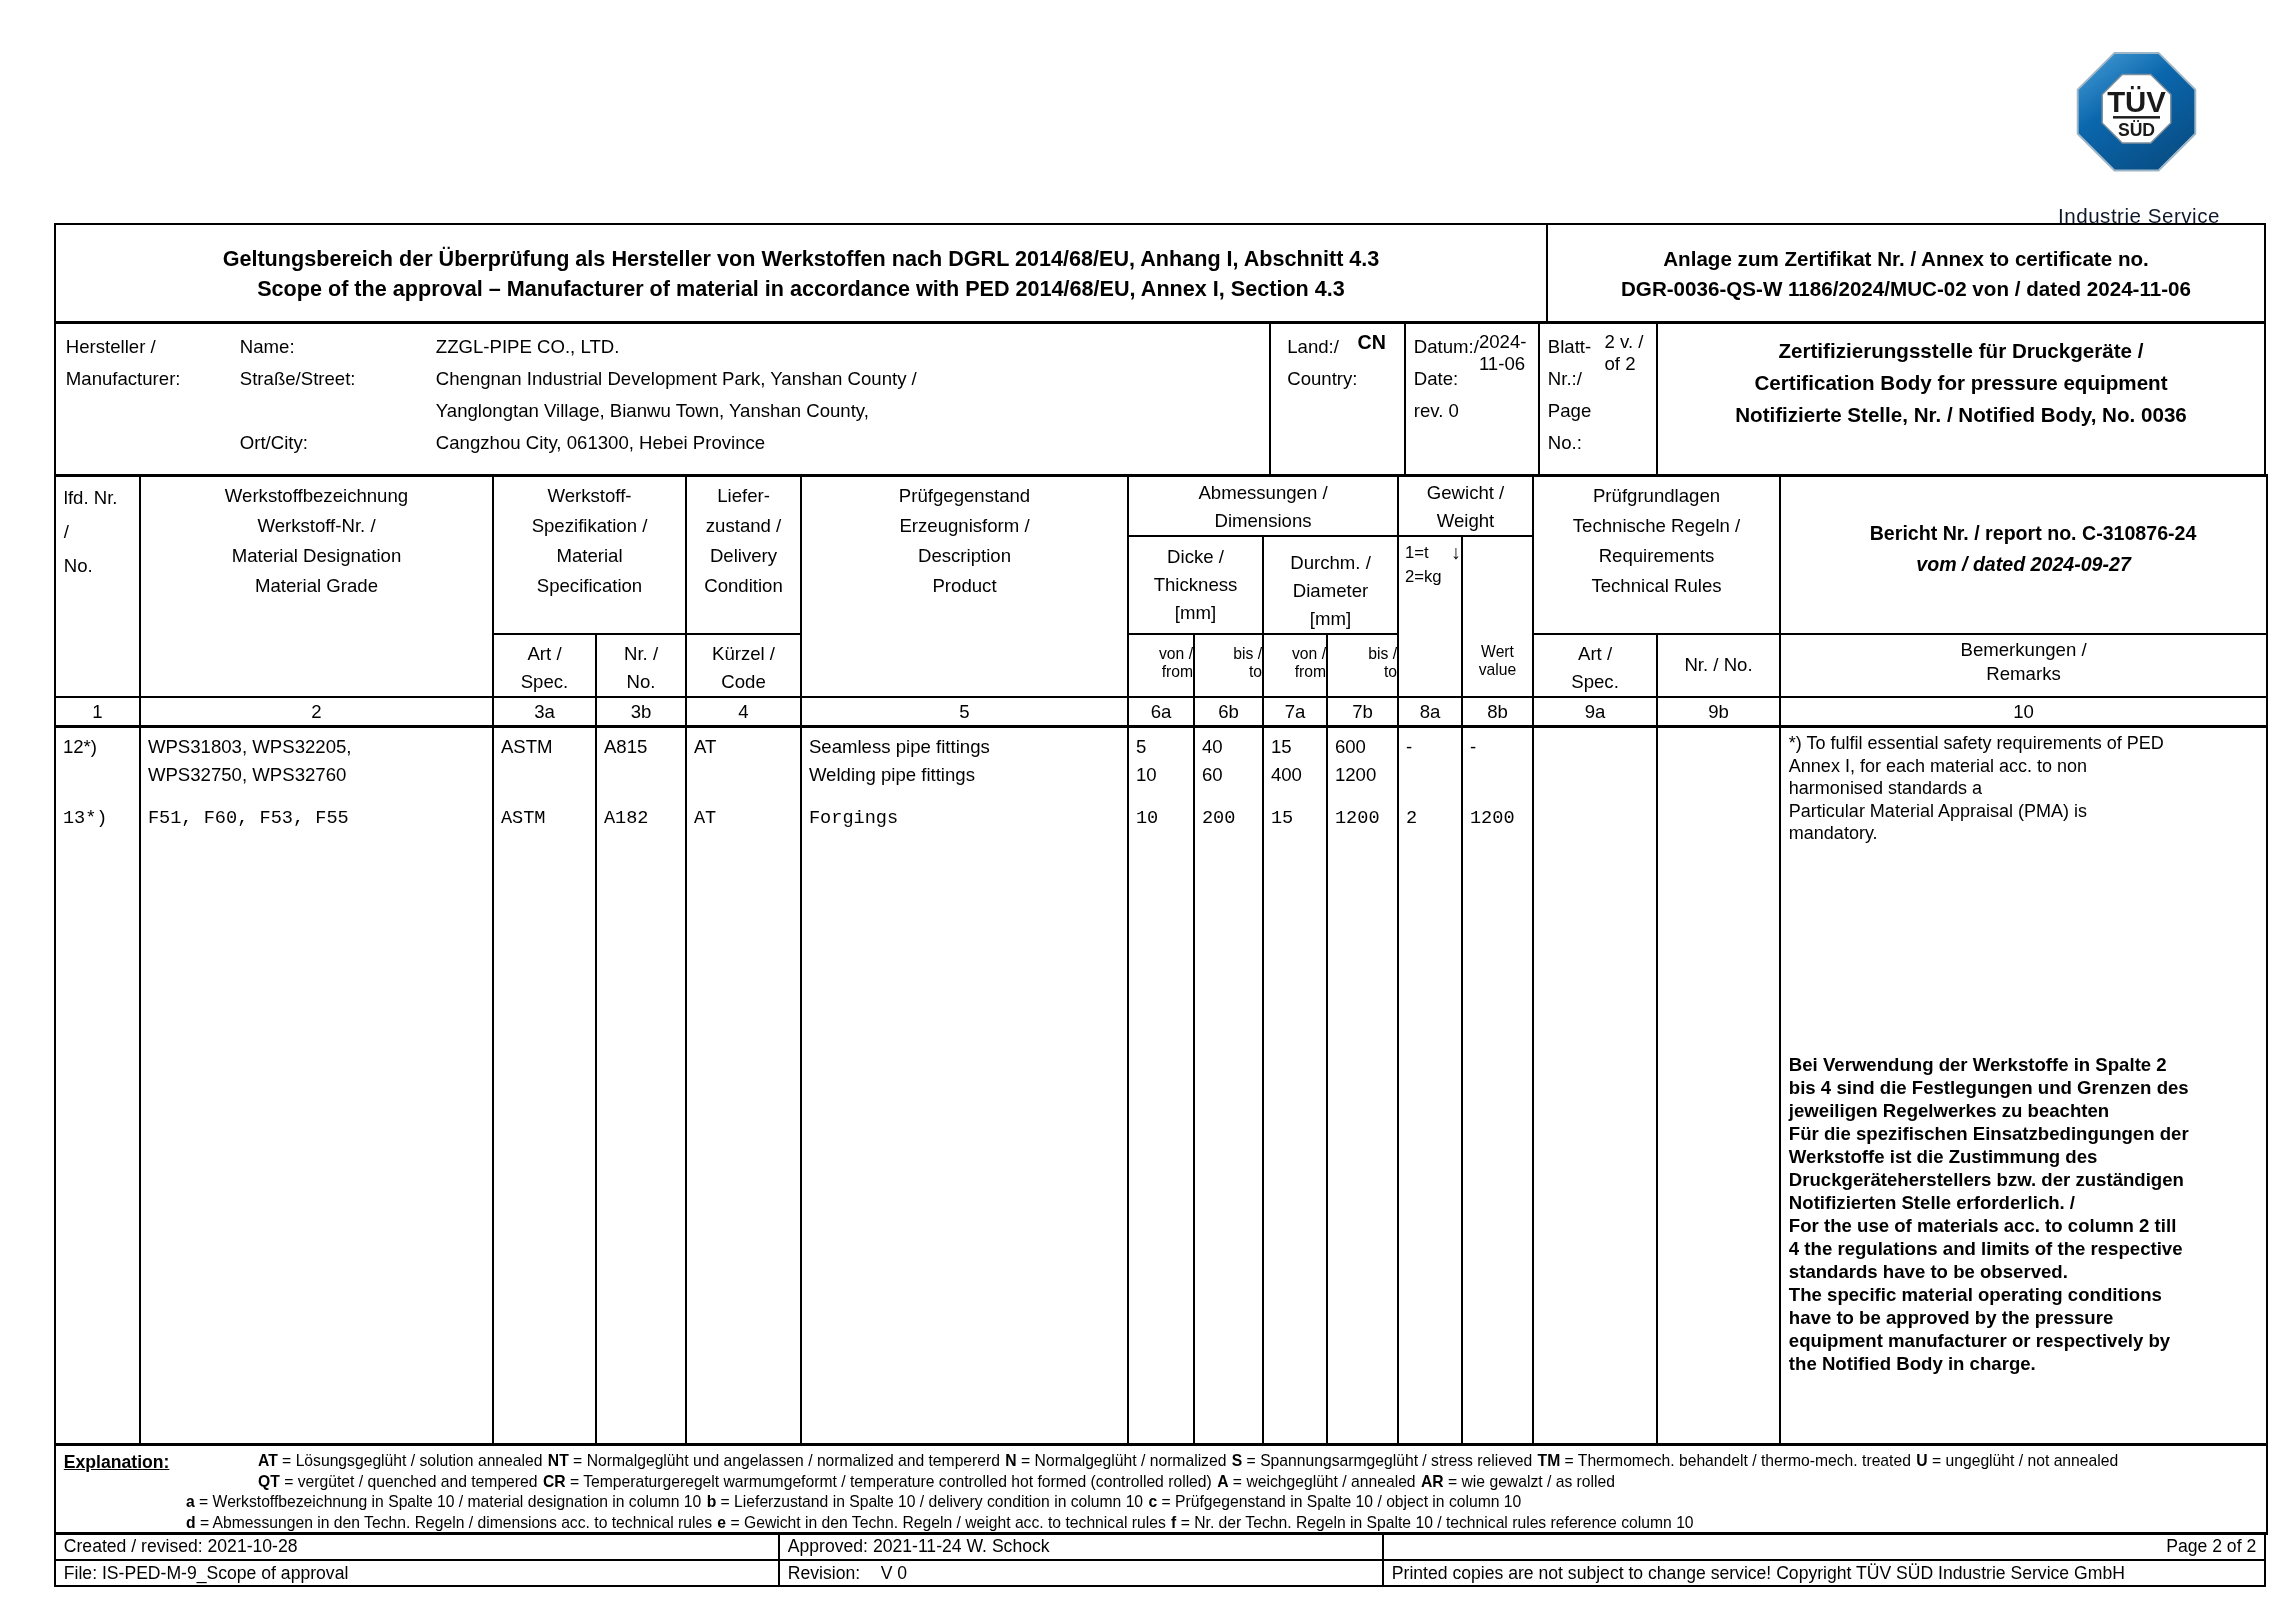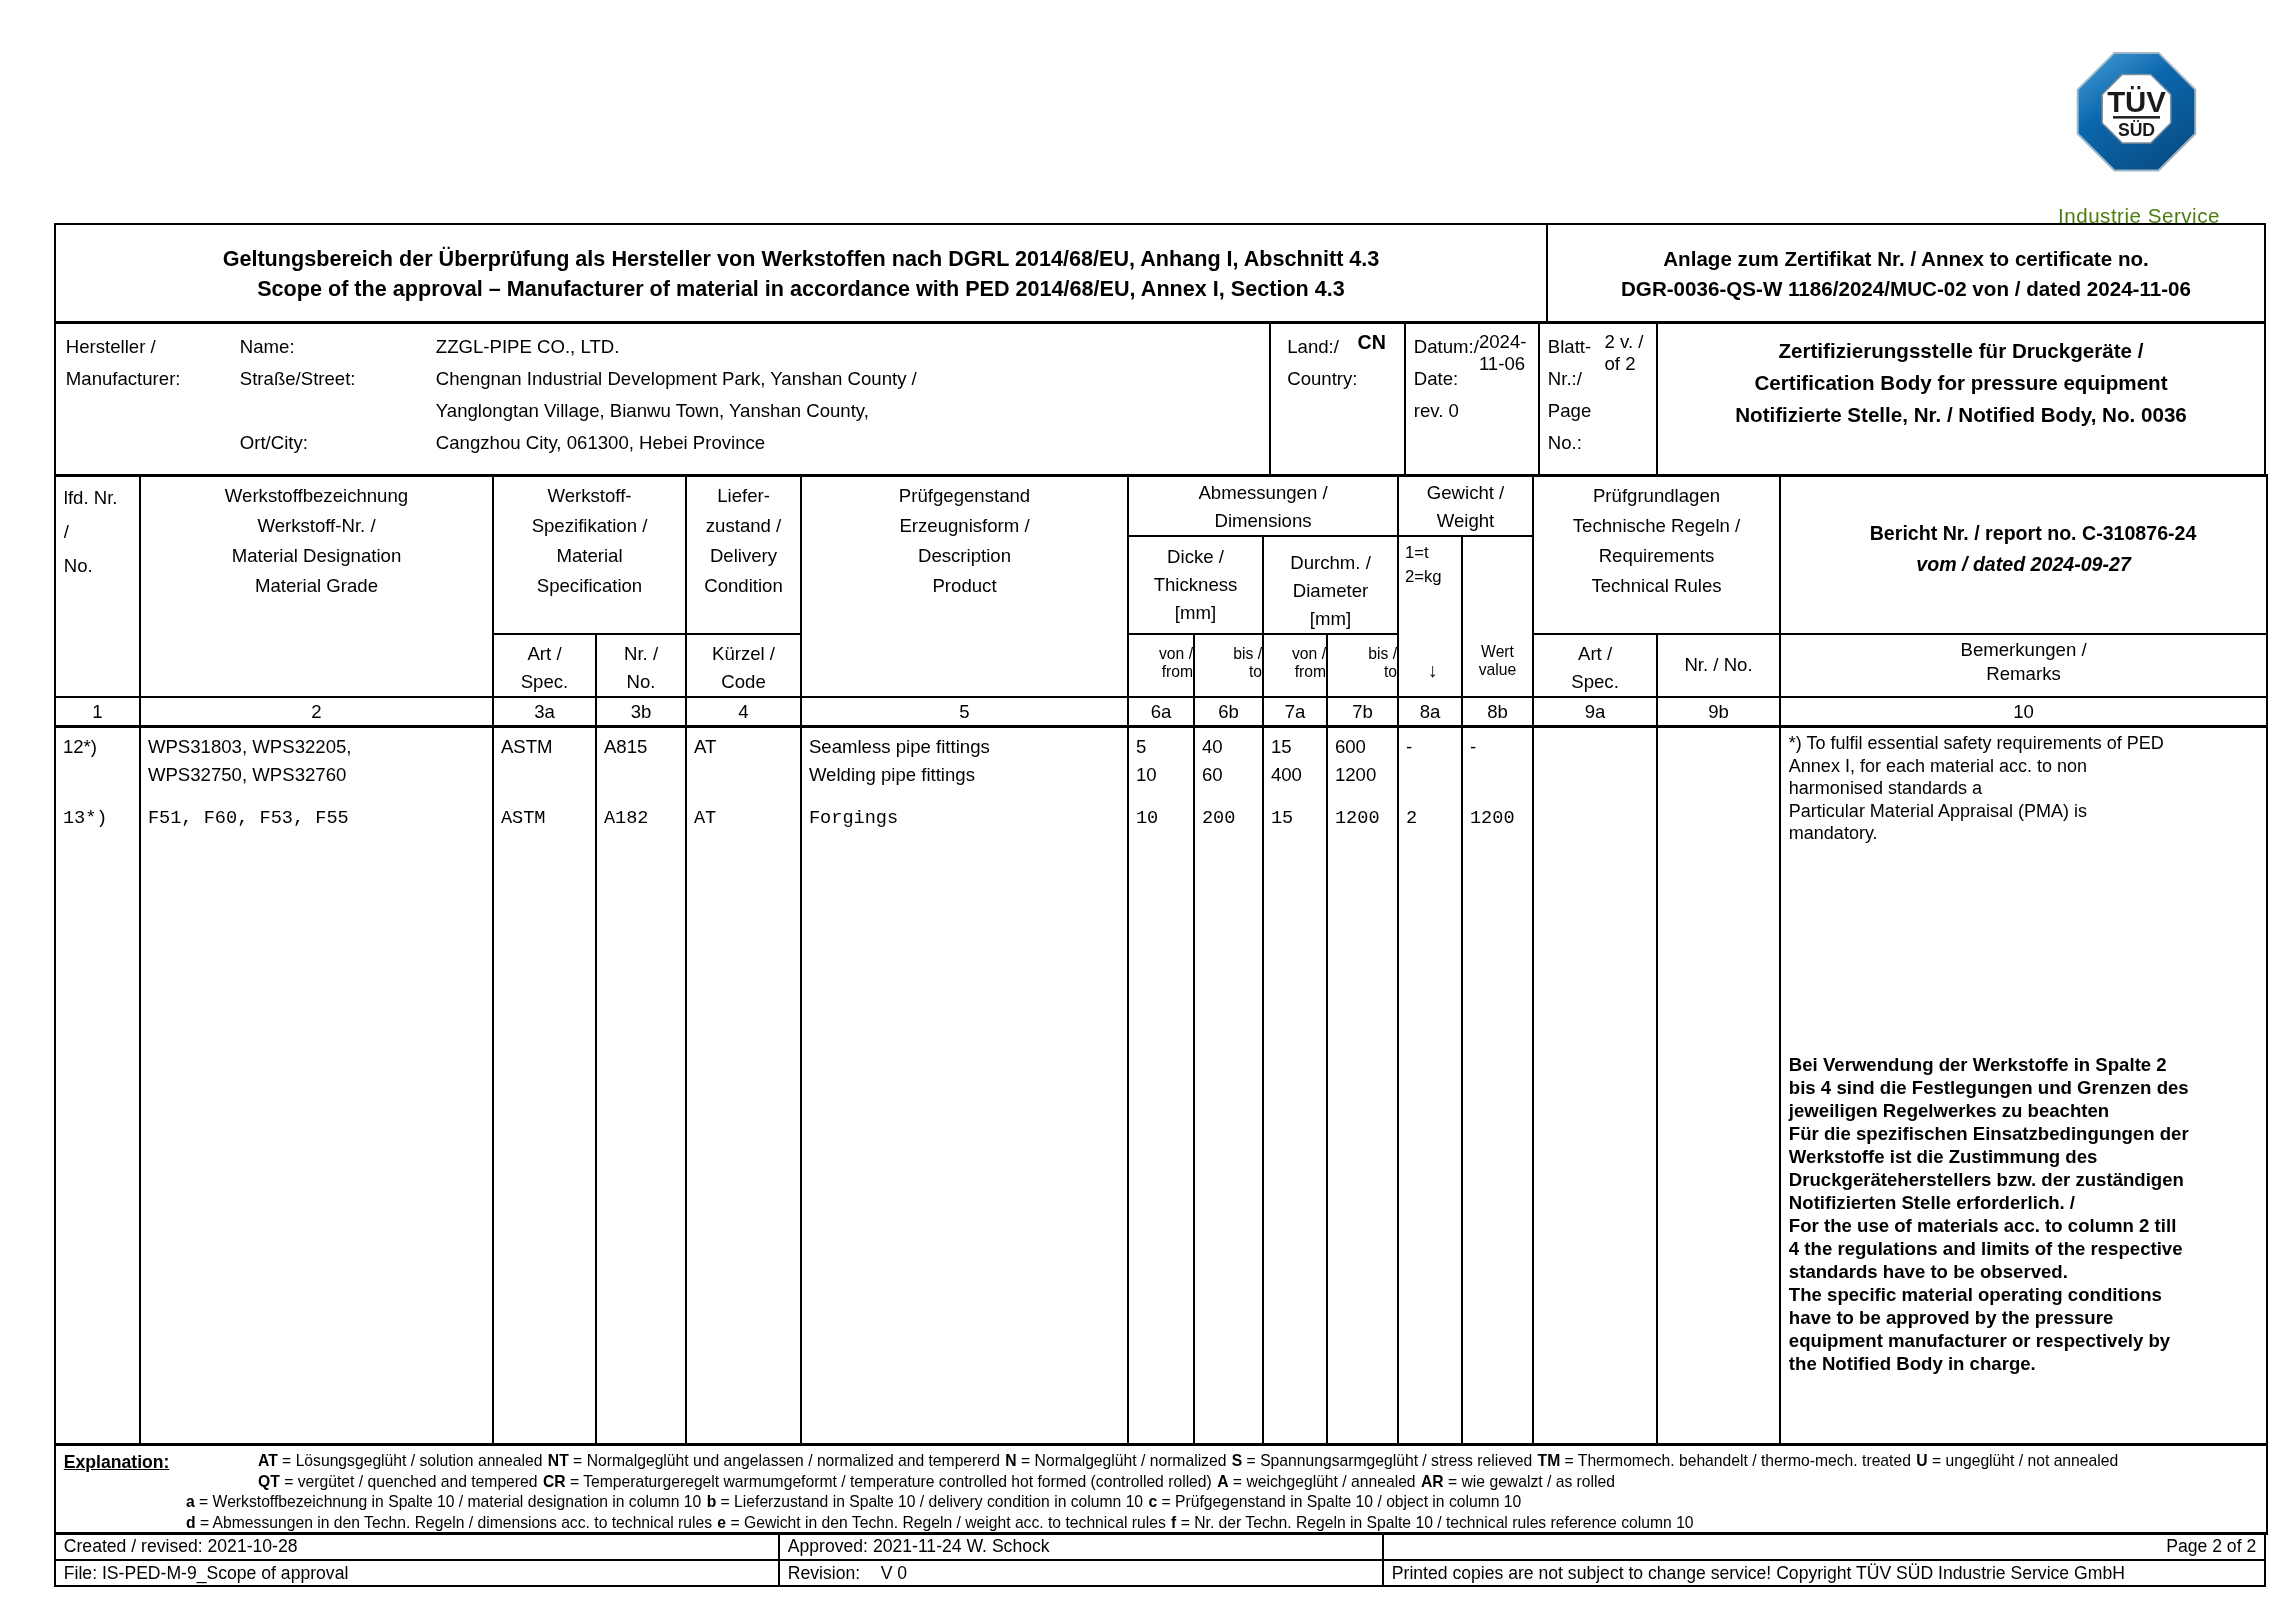--- a/index.html
+++ b/index.html
@@ -5,21 +5,21 @@
   html,body { margin:0; padding:0; background:#e8e8e8; }
   .page {
     position:relative; width:2293px; height:1621px; background:#ffffff;
     font-family:"Liberation Sans", sans-serif; color:#000;
     overflow:hidden;
   }
   .pre { white-space:pre-line; }
 
   
   .logo-wrap { position:absolute; top:47px; left:2058px; width:157px; text-align:center; }
-  .logo-caption { margin-top:5.9px; font-size:20.6px; color:#4d7c0f; letter-spacing:0.5px; white-space:nowrap; }
+  .logo-caption { margin-top:5.9px; font-size:20.6px; color:#0f172a; letter-spacing:0.5px; white-space:nowrap; }
 
   
   .doc { position:absolute; top:223px; left:54px; width:2210px; }
   table { border-collapse:collapse; table-layout:fixed; }
   td { border:2px solid #000; padding:0; vertical-align:top; overflow:hidden; }
   .sec { width:2210px; border:2.9px solid #000; }
   .sec + .sec { margin-top:-2.9px; }
 
   
   .title-left { text-align:center; height:97px; vertical-align:middle; }
@@ -37,21 +37,21 @@
   .small-head-cell { display:flex; flex-direction:row; justify-content:center; height:128px; padding:7.8px 0 7.8px 7.8px; font-size:18.6px; }
   .small-head-label { line-height:32px; }
   .country-val { font-weight:bold; font-size:19.6px; text-align:center; padding-right:9.8px; }
   .cert-cell { text-align:center; padding-top:11.8px; }
   .cert-text { font-weight:bold; font-size:20.6px; line-height:32px; }
 
   
   .hdr { font-size:18.6px; line-height:30px; text-align:center; padding-top:4.9px; }
   .hdr-left { text-align:left; padding-left:7.8px; line-height:34px; }
   .hdr-small { font-size:15.7px; line-height:18.6px; text-align:right; padding-top:9.8px; }
-  .w-units-cell { display:flex; flex-direction:column; justify-content:space-between; height:143px; padding:3.9px 0 3.9px 5.9px; }
+  .w-units-cell { display:flex; flex-direction:row; justify-content:space-between; height:143px; padding:3.9px 0 3.9px 5.9px; }
   .w-units { font-size:16.7px; line-height:24.5px; text-align:left; }
   .w-arrow { font-size:19.6px; text-align:center; padding-bottom:2px; }
   .w-value-cell { display:flex; flex-direction:column; justify-content:flex-end; height:143px; padding-bottom:5.9px; }
   .w-value { font-size:15.7px; line-height:18.6px; text-align:center; }
   .report-cell { display:flex; flex-direction:column; justify-content:center; height:146px; text-align:center; }
   .report-no { font-weight:bold; font-size:19.6px; line-height:31px;margin-left:19px; }
   .report-dated { font-weight:bold; font-style:italic; font-size:19.6px; line-height:31px; }
   .remarks-hdr { font-size:18.6px; line-height:24.5px; text-align:center; padding-top:2.9px; }
 
   tr.num td { border-top:2.9px solid #000; border-bottom:3.9px solid #000; text-align:center; font-size:18.6px; height:27.4px; line-height:27.4px; padding:0; }

